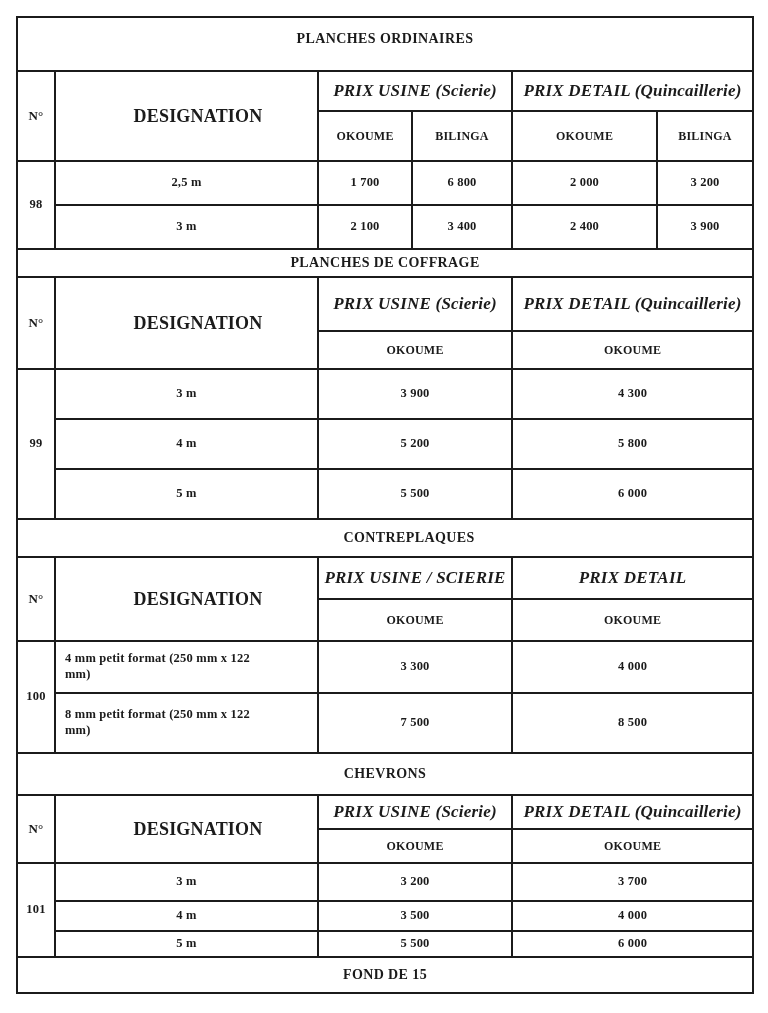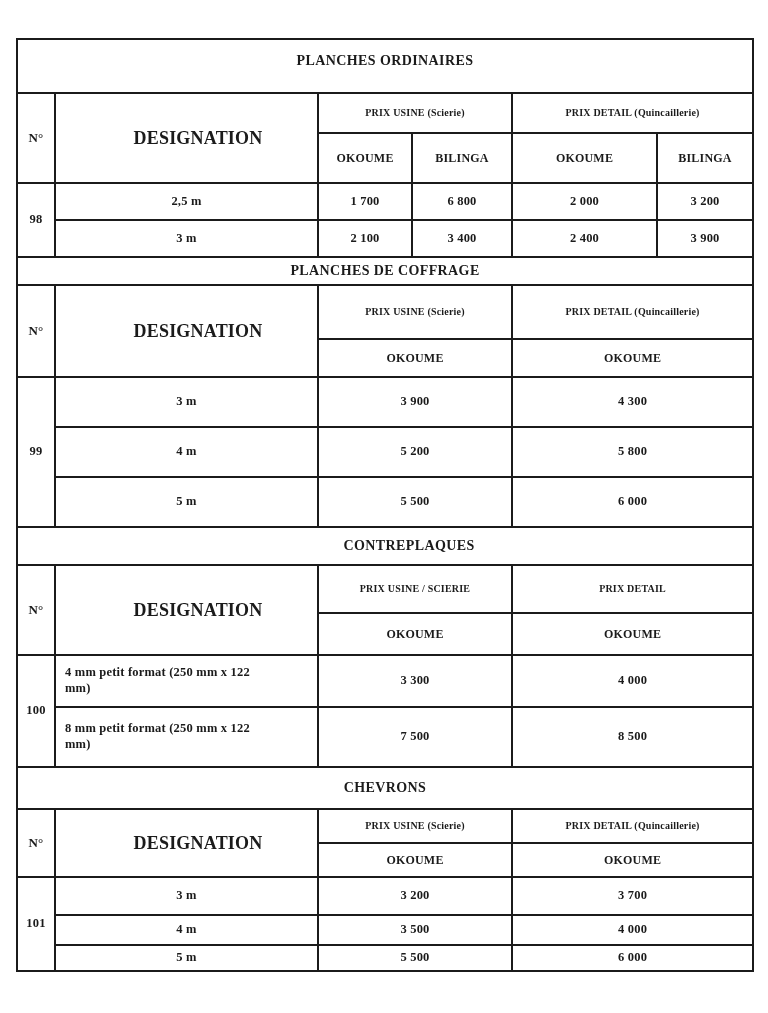--- a/index.html
+++ b/index.html
@@ -6,60 +6,60 @@
   html, body {
     width: 768px; height: 1013px;
     background: #ffffff;
     font-family: "Liberation Serif", serif;
     font-weight: bold;
     color: #1b1b1b;
     overflow: hidden;
   }
   .doc {
     position: absolute;
-    left: 16px; top: 38px;
+    left: 16px; top: 16px;
     width: 737px;
   }
   table {
     width: 100%;
     border-collapse: collapse;
     table-layout: fixed;
   }
   table + table { margin-top: -2px; }
   td {
     border: 2px solid #1b1b1b;
     text-align: center;
     vertical-align: middle;
     font-size: 12.5px;
     line-height: 1.25;
     letter-spacing: 0.2px;
   }
   td.title {
     font-size: 14px;
     letter-spacing: 0.4px;
   }
-  td.group-header { font-size: 10px; }
+  td.group-header { font-size: 17px; font-style: italic; }
   td.sub-header  { font-size: 12px; }
   td.no-header   { font-size: 13px; }
   td.designation-header { font-size: 18px; padding-left: 23px; }
   td.left-cell {
     text-align: left;
     padding: 2px 52px 2px 9px;
   }
   
   .s1-title  td { height: 54px; padding-bottom: 10px; }
   .s1-h1     td { height: 40px; }
   .s1-h2     td { height: 50px; }
-  .s1-row    td { height: 37px; }
+  .s1-row    td { height: 44px; }
   .s2-title  td { height: 28px; }
   .s2-h1     td { height: 54px; }
   .s2-h2     td { height: 38px; }
   .s2-row    td { height: 50px; }
   .s3-title  td { height: 38px; padding-left: 48px; }
-  .s3-h1     td { height: 48px; }
+  .s3-h1     td { height: 42px; }
   .s3-h2     td { height: 42px; }
   .s3-row    td { height: 52px; }
   .s3-row2   td { height: 60px; }
   .s4-title  td { height: 42px; }
   .s4-h1     td { height: 34px; }
   .s4-h2     td { height: 34px; }
   .s4-row1   td { height: 38px; }
   .s4-row2   td { height: 30px; }
   .s4-row3   td { height: 26px; }
   .f-title   td { height: 36px; }
@@ -220,14 +220,24 @@
         <td>4 000</td>
       </tr>
       <tr class="s4-row3">
         <td>5 m</td>
         <td>5 500</td>
         <td>6 000</td>
       </tr>
     </tbody>
   </table>
 
+  <table>
+    <colgroup>
+        <col style="width:736px">
+      </colgroup>
+    <tbody>
+      <tr class="f-title">
+        <td class="title">FOND DE 15</td>
+      </tr>
+    </tbody>
+  </table>
 
 </div>
 
 </body></html>

